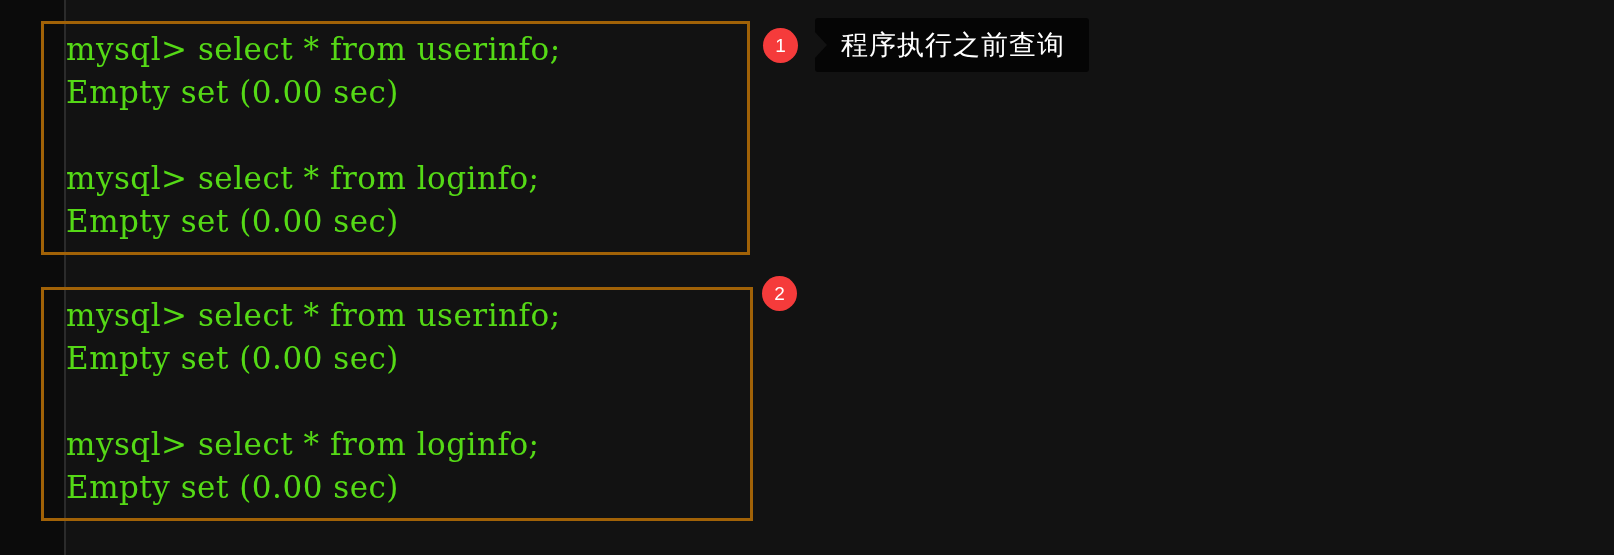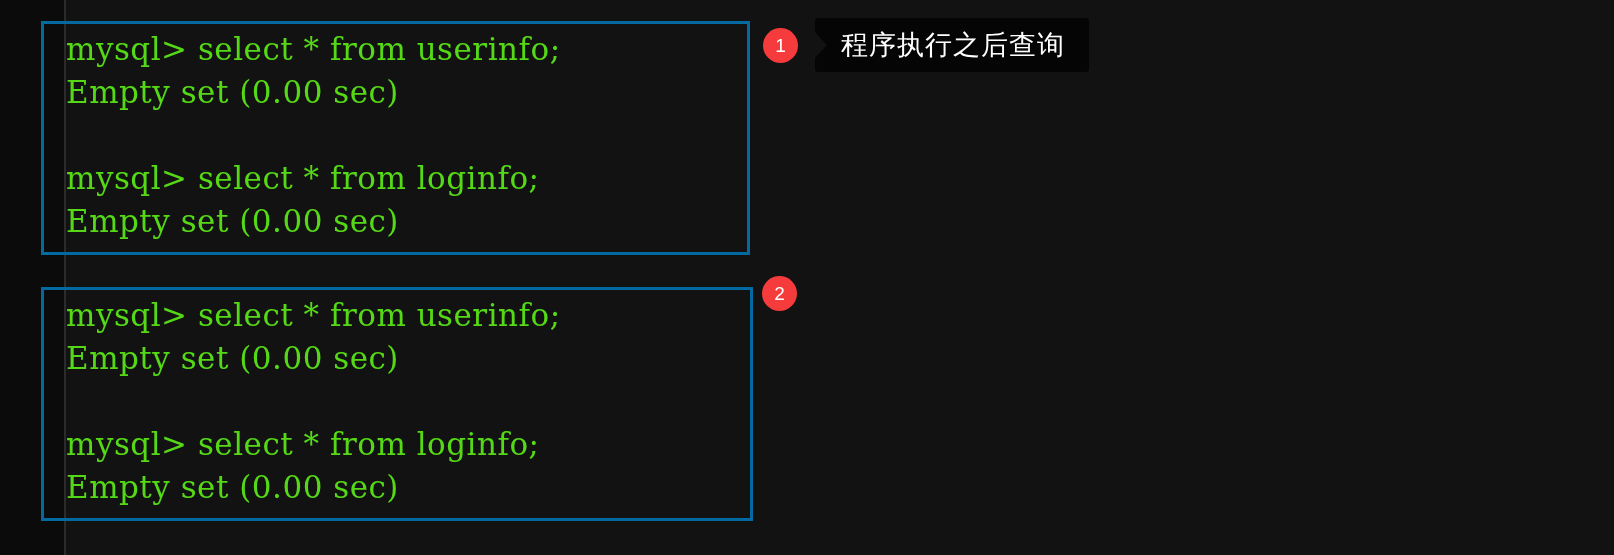--- a/index.html
+++ b/index.html
@@ -40,21 +40,21 @@
     top: 0;
     width: 2px;
     height: 555px;
     background: #2b2b2b;
   }
 
   
   .console-block {
     position: absolute;
     box-sizing: border-box;
-    border: 3px solid #0369a1;
+    border: 3px solid #a16207;
     background: transparent;
   }
   #console-block-1 {
     left: 41px;
     top: 21px;
     width: 709px;
     height: 234px;
   }
   #console-block-2 {
     left: 41px;
@@ -165,21 +165,21 @@
       <div class="console-line">Empty set (0.00 sec)</div>
       <div class="console-line blank"></div>
       <div class="console-line">mysql&gt; select * from loginfo;</div>
       <div class="console-line">Empty set (0.00 sec)</div>
     </div>
   </div>
 
   <div class="callout" id="callout-1">
     <div class="callout-badge">1</div>
     <div class="callout-bubble">
-      <span class="callout-text">程序执行之后查询</span>
+      <span class="callout-text">程序执行之前查询</span>
     </div>
   </div>
 
   <div class="callout" id="callout-2">
     <div class="callout-badge">2</div>
   </div>
 
 </div>
 
 </body></html>

